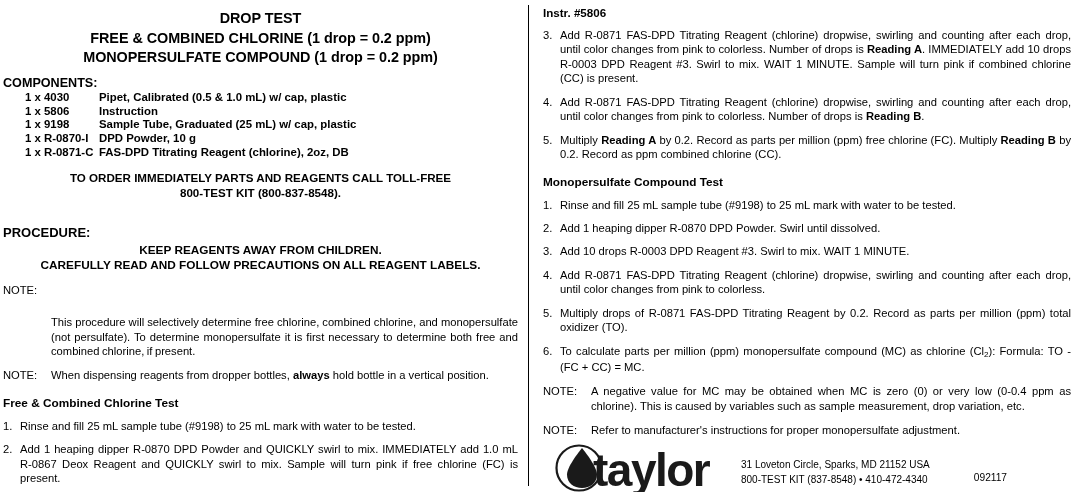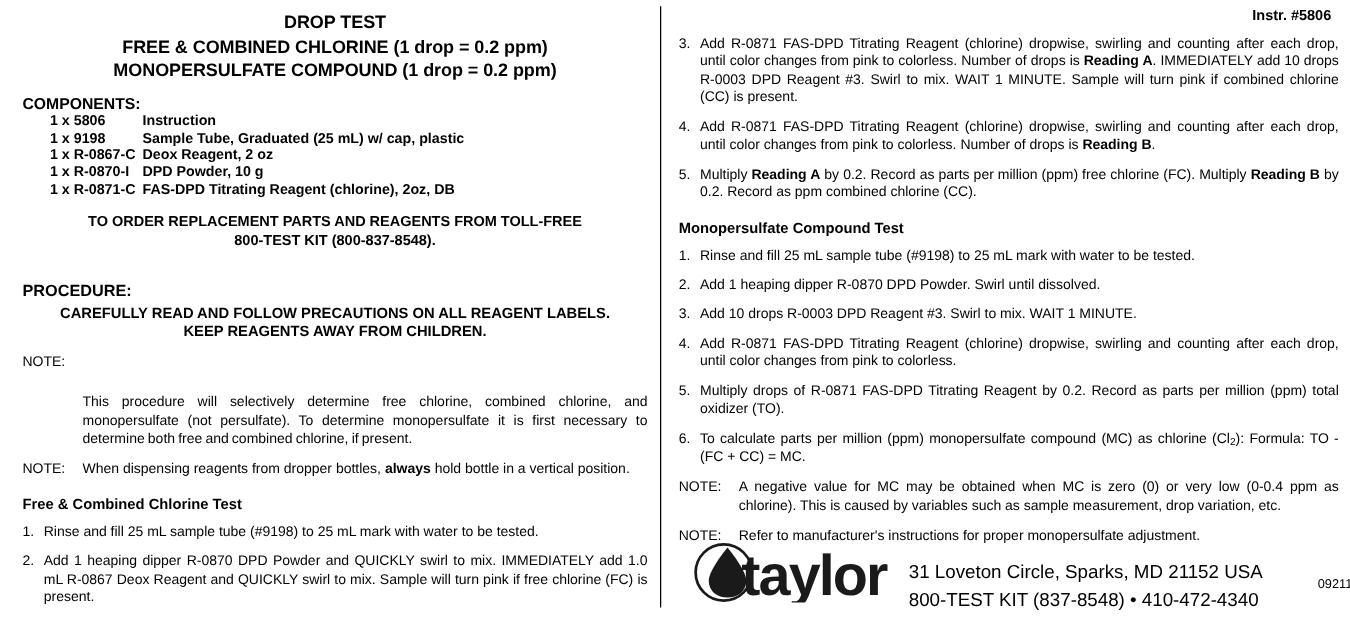--- a/index.html
+++ b/index.html
@@ -16,21 +16,21 @@
     position: relative;
   }
   .sheet {
     position: absolute;
     inset: 0;
     display: flex;
   }
   
   .col-left {
     width: 528px;
-    padding: 6px 10px 0 18px;
+    padding: 6px 10px 0 3px;
     box-sizing: border-box;
     position: relative;
   }
   .divider {
     width: 0;
     border-left: 1.6px solid #000;
     margin: 5px 0 14px 0;
     flex: 0 0 auto;
   }
   .col-right {
@@ -150,21 +150,20 @@
   }
   .step-body {
     flex: 1 1 auto;
     text-align: justify;
   }
   .step-body.nojust { text-align: left; }
   .step-body b { font-weight: bold; }
 
   
   .instr-no {
-    text-align: right;
     font-weight: bold;
     font-size: 11.6px;
     margin: 2px 6px 0 0;
   }
 
   
   .footer {
     position: absolute;
     left: 20px;
     right: 0;
@@ -173,22 +172,23 @@
     align-items: flex-start;
   }
   .logo {
     display: flex;
     align-items: flex-end;
     flex: 0 0 auto;
     margin-top: -4px;
   }
   .logo svg { display: block; }
   .addr {
-    font-size: 15px;
+    font-size: 10px;
     line-height: 1.5;
+    margin-left: 14px;
     margin-top: 11px;
     white-space: nowrap;
   }
   .doc-code {
     font-size: 10.2px;
     margin-left: 44px;
     margin-top: 26px;
     white-space: nowrap;
   }
   sub { font-size: 72%; vertical-align: -0.22em; }
@@ -203,50 +203,50 @@
     <div class="title-block">
       <div class="t1">DROP TEST</div>
       <div class="t2">FREE &amp; COMBINED CHLORINE (1 drop = 0.2 ppm)</div>
       <div class="t3">MONOPERSULFATE COMPOUND (1 drop = 0.2 ppm)</div>
     </div>
 
     <div class="section-label">COMPONENTS:</div>
 
     <div class="components">
       <div class="comp-row">
+        <span class="comp-qty">1 x 4030</span>
+        <span class="comp-desc">Pipet, Calibrated (0.5 &amp; 1.0 mL) w/ cap, plastic</span>
+      </div>
+      <div class="comp-row">
         <span class="comp-qty">1 x 5806</span>
         <span class="comp-desc">Instruction</span>
       </div>
       <div class="comp-row">
         <span class="comp-qty">1 x 9198</span>
         <span class="comp-desc">Sample Tube, Graduated (25 mL) w/ cap, plastic</span>
       </div>
       <div class="comp-row">
-        <span class="comp-qty">1 x R-0867-C</span>
-        <span class="comp-desc">Deox Reagent, 2 oz</span>
-      </div>
-      <div class="comp-row">
         <span class="comp-qty">1 x R-0870-I</span>
         <span class="comp-desc">DPD Powder, 10 g</span>
       </div>
       <div class="comp-row">
         <span class="comp-qty">1 x R-0871-C</span>
         <span class="comp-desc">FAS-DPD Titrating Reagent (chlorine), 2oz, DB</span>
       </div>
     </div>
 
     <div class="order-block">
-      <div>TO ORDER REPLACEMENT PARTS AND REAGENTS FROM TOLL-FREE</div>
+      <div>TO ORDER IMMEDIATELY PARTS AND REAGENTS CALL TOLL-FREE</div>
       <div>800-TEST KIT (800-837-8548).</div>
     </div>
 
     <div class="procedure-head">PROCEDURE:</div>
     <div class="precaution">
+      <div>KEEP REAGENTS AWAY FROM CHILDREN.</div>
       <div>CAREFULLY READ AND FOLLOW PRECAUTIONS ON ALL REAGENT LABELS.</div>
-      <div>KEEP REAGENTS AWAY FROM CHILDREN.</div>
     </div>
 
     <div class="note">
       <span class="note-tag">NOTE:</span>
       <span class="note-body tight">This procedure will selectively determine free chlorine, combined chlorine, and monopersulfate (not persulfate). To determine monopersulfate it is first necessary to determine both free and combined chlorine, if present.</span>
     </div>
 
     <div class="note">
       <span class="note-tag">NOTE:</span>
       <span class="note-body"><span>When dispensing reagents from dropper bottles, </span><b>always</b><span> hold bottle in a vertical position.</span></span>

